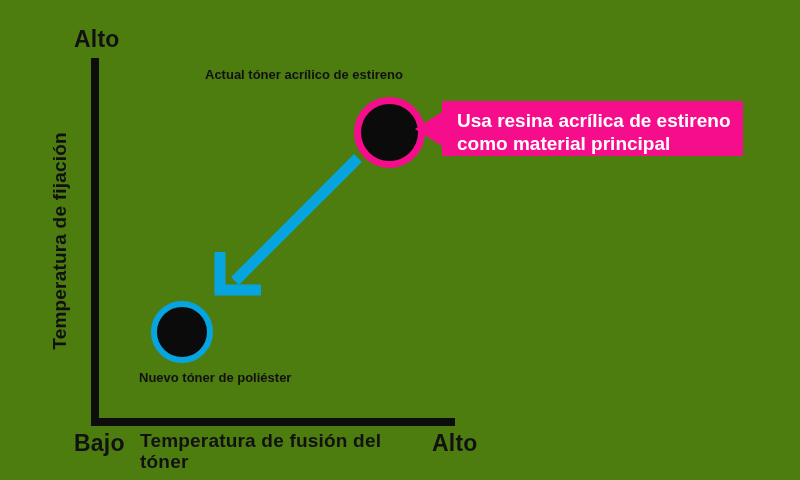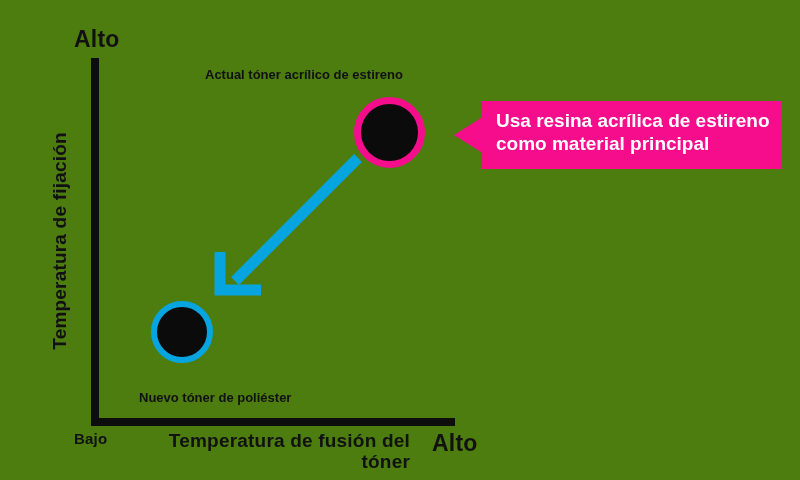--- a/index.html
+++ b/index.html
@@ -47,41 +47,41 @@
     white-space: nowrap;
   }
   #y-top-label {
     left: 74px;
     top: 26px;
     font-size: 23px;
   }
   #x-left-label {
     left: 74px;
     top: 430px;
-    font-size: 15px;
+    font-size: 23px;
   }
   #x-right-label {
     left: 432px;
     top: 430px;
     font-size: 23px;
   }
   #y-axis-title {
     left: -50px;
     top: 230px;
     width: 220px;
     font-size: 19px;
     text-align: center;
     transform: rotate(-90deg);
   }
   #x-axis-title {
     left: 140px;
     top: 430px;
     width: 270px;
     font-size: 19px;
-    text-align: right;
+    text-align: left;
     line-height: 1.12;
     white-space: normal;
   }
 
   
   .node {
     position: absolute;
     border-radius: 50%;
     background: #0b0b0b;
     box-sizing: border-box;
@@ -108,21 +108,21 @@
     font-weight: bold;
     font-size: 13px;
     white-space: nowrap;
   }
   #caption-current {
     left: 205px;
     top: 67px;
   }
   #caption-new {
     left: 139px;
-    top: 390px;
+    top: 370px;
   }
 
   
   #trend-arrow {
     position: absolute;
     left: 205px;
     top: 150px;
     width: 160px;
     height: 155px;
     overflow: visible;
@@ -142,24 +142,24 @@
   }
   .callout-tail {
     position: absolute;
     width: 0;
     height: 0;
     top: 50%;
     transform: translateY(-50%);
   }
 
   #callout-pink {
-    left: 481px;
+    left: 442px;
     top: 101px;
     width: 301px;
-    height: 68px;
+    height: 55px;
     background: #f50d8c;
     padding: 8px 0 0 15px;
     font-size: 19px;
   }
   #callout-pink .callout-tail {
     left: -27px;
     border-top: 17px solid transparent;
     border-bottom: 17px solid transparent;
     border-right: 27px solid #f50d8c;
   }

